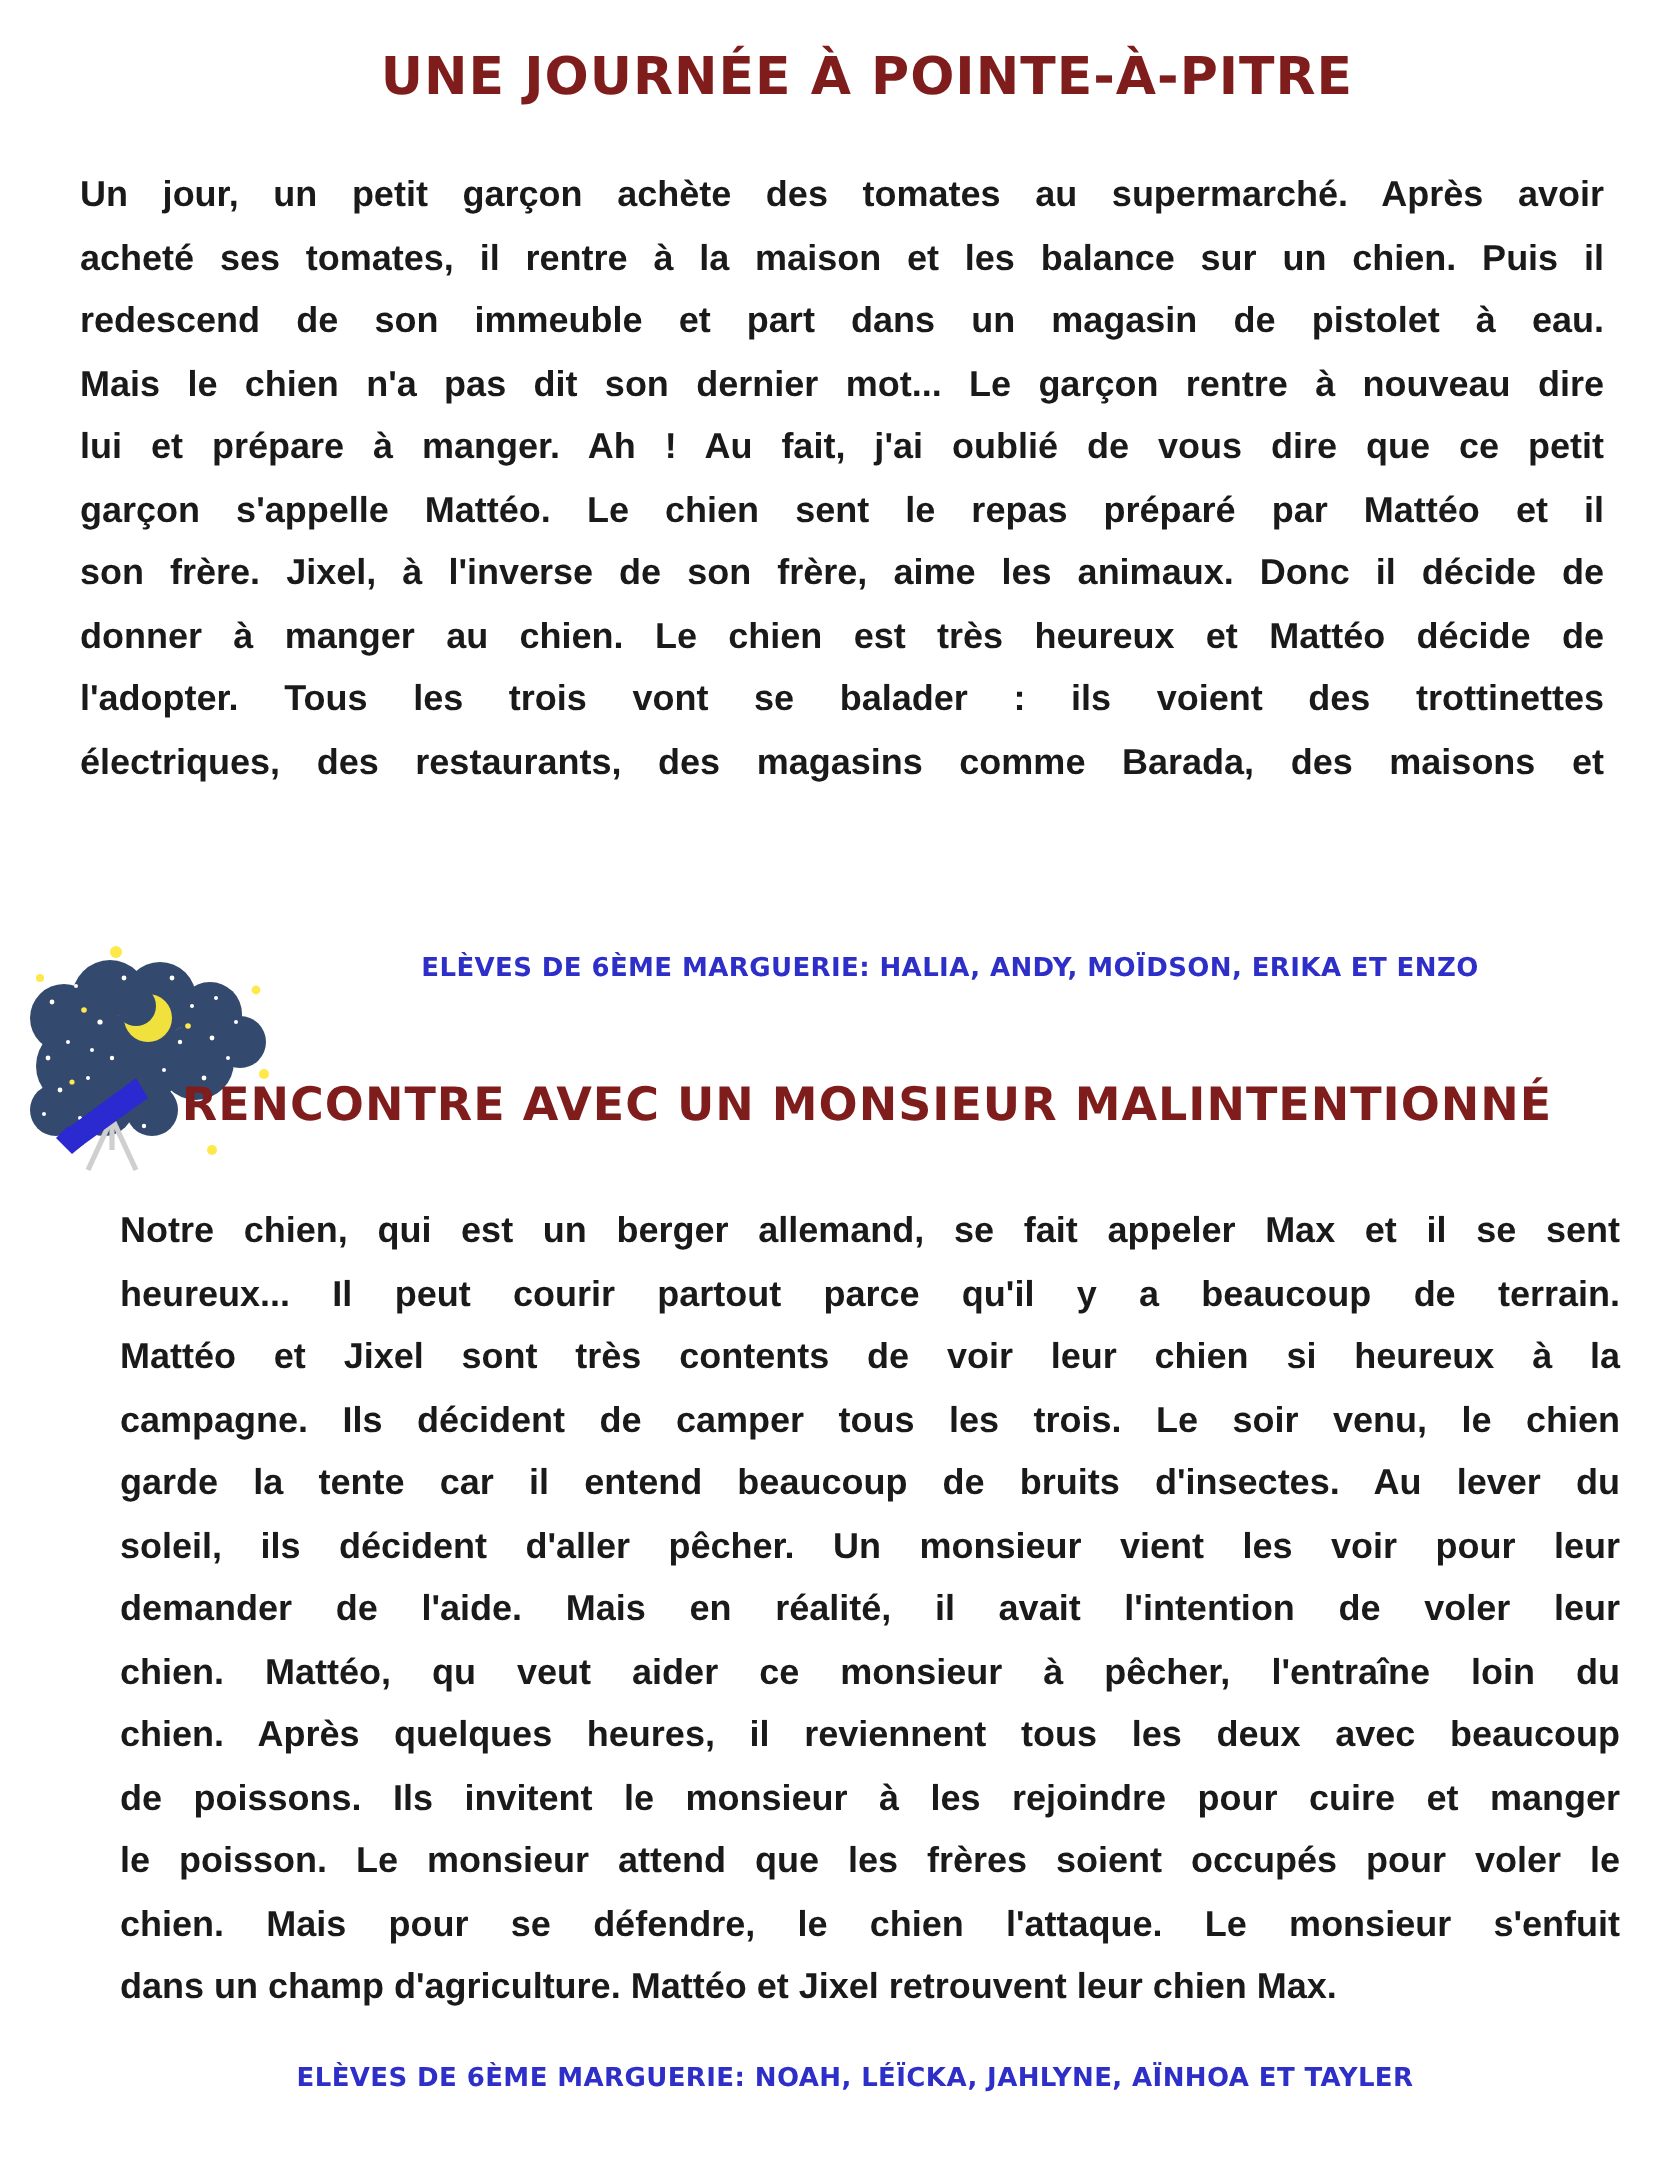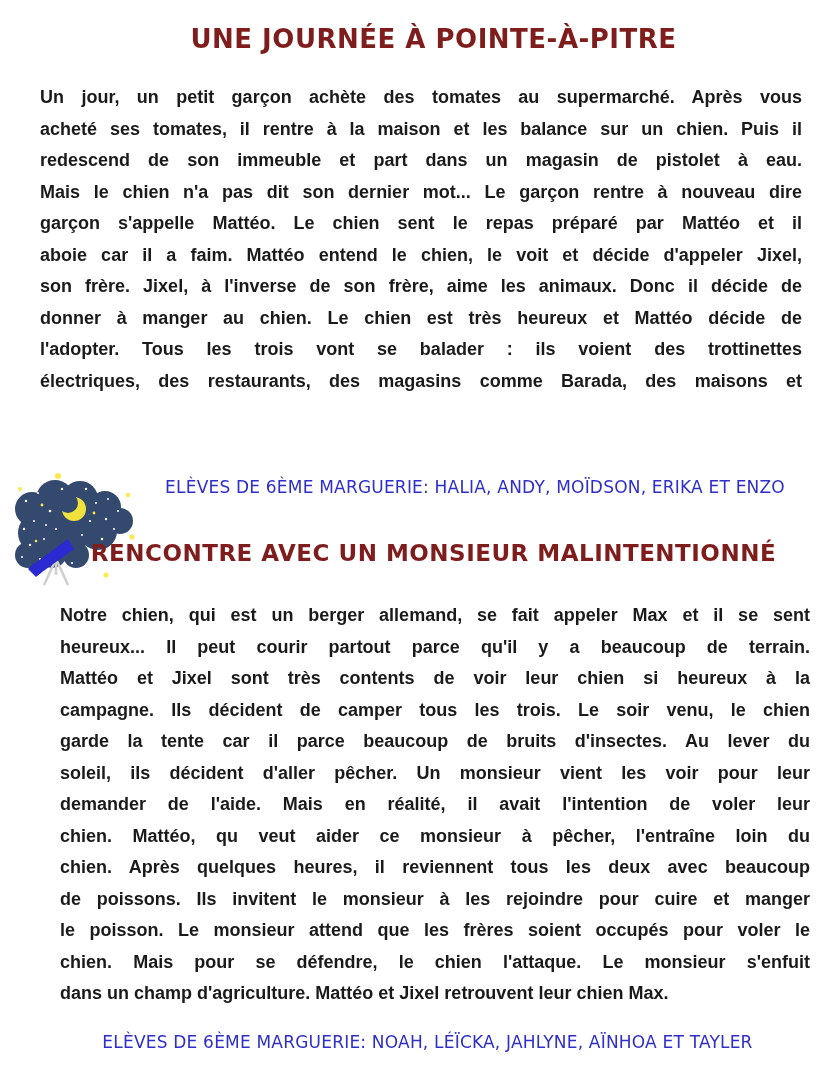--- a/index.html
+++ b/index.html
@@ -37,49 +37,49 @@
     text-justify:inter-word;
     height:31.5px;
     white-space:normal;
   }
   .text-line.last-line{
     text-align-last:left;
   }
   .byline{
     position:absolute;
     font-family:"DejaVu Sans","Liberation Sans",sans-serif;
-    font-weight:400;
+    font-weight:700;
     color:#2e2ec9;
-    font-size:17px;
+    font-size:13px;
     letter-spacing:.2px;
     text-align:center;
     white-space:nowrap;
   }
   .byline-1{top:477px;left:150px;width:650px;}
   .byline-2{top:1032px;left:0;width:100%;padding-left:20px;box-sizing:border-box;}
   .illustration{
     position:absolute;
     top:471px;left:10px;
     width:130px;height:120px;
   }
 </style>
 </head>
 <body>
 
 <div class="page">
 
   <div class="story-title title-1">UNE JOURNÉE À POINTE-À-PITRE</div>
 
   <div class="story-body body-1">
-    <div class="text-line">Un jour, un petit garçon achète des tomates au supermarché. Après vous</div>
+    <div class="text-line">Un jour, un petit garçon achète des tomates au supermarché. Après avoir</div>
     <div class="text-line">acheté ses tomates, il rentre à la maison et les balance sur un chien. Puis il</div>
     <div class="text-line">redescend de son immeuble et part dans un magasin de pistolet à eau.</div>
     <div class="text-line">Mais le chien n'a pas dit son dernier mot... Le garçon rentre à nouveau dire</div>
+    <div class="text-line">lui et prépare à manger. Ah ! Au fait, j'ai oublié de vous dire que ce petit</div>
     <div class="text-line">garçon s'appelle Mattéo. Le chien sent le repas préparé par Mattéo et il</div>
-    <div class="text-line">aboie car il a faim. Mattéo entend le chien, le voit et décide d'appeler Jixel,</div>
     <div class="text-line">son frère. Jixel, à l'inverse de son frère, aime les animaux. Donc il décide de</div>
     <div class="text-line">donner à manger au chien. Le chien est très heureux et Mattéo décide de</div>
     <div class="text-line">l'adopter. Tous les trois vont se balader : ils voient des trottinettes</div>
     <div class="text-line">électriques, des restaurants, des magasins comme Barada, des maisons et</div>
   </div>
 
   <div class="byline byline-1">ELÈVES DE 6ÈME MARGUERIE: HALIA, ANDY, MOÏDSON, ERIKA ET ENZO</div>
 
   <div class="illustration">
     <svg width="130" height="120" viewBox="0 0 130 120">
@@ -157,21 +157,21 @@
     </svg>
   </div>
 
   <div class="story-title title-2">RENCONTRE AVEC UN MONSIEUR MALINTENTIONNÉ</div>
 
   <div class="story-body body-2">
     <div class="text-line">Notre chien, qui est un berger allemand, se fait appeler Max et il se sent</div>
     <div class="text-line">heureux... Il peut courir partout parce qu'il y a beaucoup de terrain.</div>
     <div class="text-line">Mattéo et Jixel sont très contents de voir leur chien si heureux à la</div>
     <div class="text-line">campagne. Ils décident de camper tous les trois. Le soir venu, le chien</div>
-    <div class="text-line">garde la tente car il parce beaucoup de bruits d'insectes. Au lever du</div>
+    <div class="text-line">garde la tente car il entend beaucoup de bruits d'insectes. Au lever du</div>
     <div class="text-line">soleil, ils décident d'aller pêcher. Un monsieur vient les voir pour leur</div>
     <div class="text-line">demander de l'aide. Mais en réalité, il avait l'intention de voler leur</div>
     <div class="text-line">chien. Mattéo, qu veut aider ce monsieur à pêcher, l'entraîne loin du</div>
     <div class="text-line">chien. Après quelques heures, il reviennent tous les deux avec beaucoup</div>
     <div class="text-line">de poissons. Ils invitent le monsieur à les rejoindre pour cuire et manger</div>
     <div class="text-line">le poisson. Le monsieur attend que les frères soient occupés pour voler le</div>
     <div class="text-line">chien. Mais pour se défendre, le chien l'attaque. Le monsieur s'enfuit</div>
     <div class="text-line last-line">dans un champ d'agriculture. Mattéo et Jixel retrouvent leur chien Max.</div>
   </div>
 

